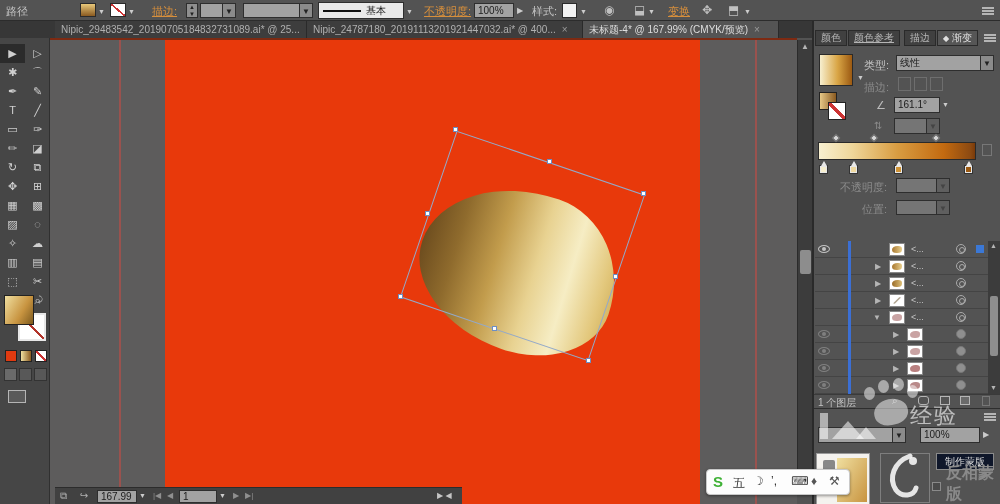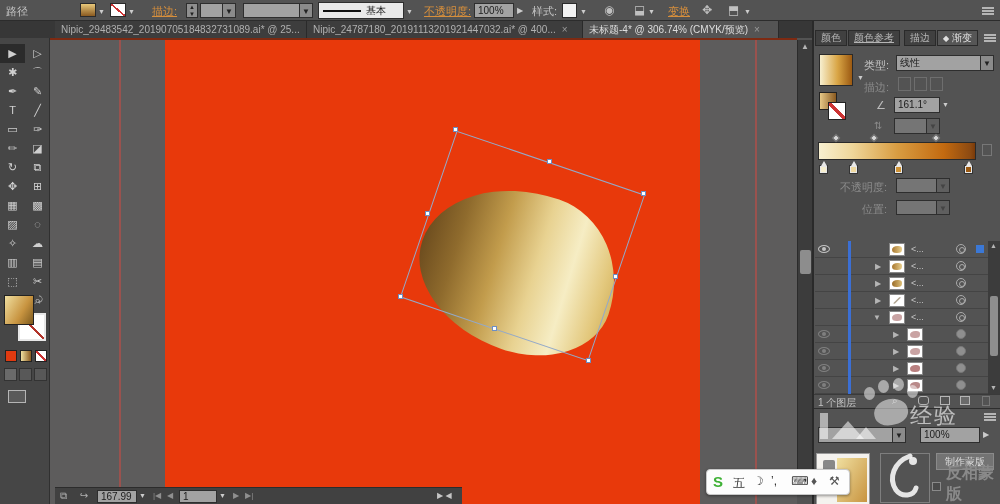--- a/index.html
+++ b/index.html
@@ -72,21 +72,21 @@
     <span class="abs link" style="left:668px;top:4px;">变换</span>
     <span class="abs" style="left:702px;top:3px;font-size:12px;color:#c0c0c0;">✥</span>
     <span class="abs" style="left:728px;top:3px;font-size:12px;color:#c0c0c0;">⬒</span>
     <span class="abs" style="left:744px;top:8px;font-size:7px;color:#ccc;">▼</span>
     <span class="pmenu abs" style="left:982px;top:10px;"></span>
   </div>
 
   <div class="abs" style="left:0;top:21px;width:1000px;height:17px;background:#373737;">
     <div class="tab" style="left:55px;width:252px;"><span>Nipic_29483542_20190705184832731089.ai* @ 25...</span><span class="tclose">×</span></div>
     <div class="tab" style="left:307px;width:276px;"><span>Nipic_24787180_20191113201921447032.ai* @ 400...</span><span class="tclose">×</span></div>
-    <div class="tab active" style="left:583px;width:196px;"><span>未标题-4* @ 306.74% (CMYK/预览)</span><span class="tclose">×</span></div>
+    <div class="tab active" style="left:583px;width:196px;"><span>未标题-4* @ 167.99% (CMYK/预览)</span><span class="tclose">×</span></div>
   </div>
   <div class="abs" style="left:50px;top:38px;width:747px;height:2px;background:#7e2a12;"></div>
 
   <div class="abs" style="left:0;top:38px;width:50px;height:466px;background:#464646;border-right:1px solid #303030;">
     <div id="toolgrid" class="abs" style="left:0;top:6px;width:50px;display:flex;flex-wrap:wrap;">
         <div class="tool active">▶</div>
         <div class="tool">▷</div>
         <div class="tool">✱</div>
         <div class="tool">⌒</div>
         <div class="tool">✒</div>
@@ -331,21 +331,21 @@
         <span class="ddarr">▼</span>
       </span>
     <span class="abs dd" style="left:106px;top:18px;width:60px;height:16px;">100%</span>
     <span class="abs" style="left:169px;top:21px;font-size:8px;color:#ccc;">▶</span>
     <div class="abs" style="left:2px;top:44px;width:54px;height:52px;background:#f4f2ee;border:1px solid #999;overflow:hidden;">
       <div class="abs" style="left:20px;top:4px;width:30px;height:44px;background:linear-gradient(120deg,#f0dfa0,#c89440);"></div>
       <div class="abs" style="left:2px;top:22px;width:16px;height:16px;background:#d04a28;transform:rotate(20deg);"></div>
       <div class="abs" style="left:6px;top:6px;width:12px;height:12px;background:#888;border-radius:2px;"></div>
     </div>
     <div class="abs" style="left:66px;top:44px;width:50px;height:50px;border:1px solid #7e7e7e;"></div>
-    <button class="abs" style="left:122px;top:44px;width:58px;height:17px;background:#737373;border:1px solid #8a8a8a;color:#ddd;font-size:10px;padding:0;">制作蒙版</button>
+    <button class="abs" style="left:122px;top:44px;width:58px;height:17px;background:#0f172a;border:1px solid #8a8a8a;color:#ddd;font-size:10px;padding:0;">制作蒙版</button>
     <span class="abs" style="left:118px;top:73px;width:9px;height:9px;border:1px solid #8a8a8a;background:#4a4a4a;"></span>
     <span class="abs lbl dim" style="left:132px;top:54px;font-size:16px;font-weight:bold;">反相蒙版</span>
   </div>
 
   <div class="abs" style="left:812px;top:385px;width:188px;height:75px;pointer-events:none;">
     <div class="abs wm" style="left:8px;top:28px;width:8px;height:26px;background:rgba(255,255,255,.55);"></div>
     <div class="abs" style="left:20px;top:36px;width:0;height:0;border-left:16px solid transparent;border-right:16px solid transparent;border-bottom:18px solid rgba(255,255,255,.55);"></div>
     <div class="abs" style="left:44px;top:42px;width:0;height:0;border-left:10px solid transparent;border-right:10px solid transparent;border-bottom:12px solid rgba(255,255,255,.55);"></div>
     <div class="abs" style="left:62px;top:14px;width:34px;height:26px;border-radius:50% 50% 45% 45%;background:rgba(255,255,255,.5);transform:rotate(-12deg);"></div>
     <div class="abs" style="left:52px;top:2px;width:11px;height:13px;border-radius:50%;background:rgba(255,255,255,.5);"></div>

